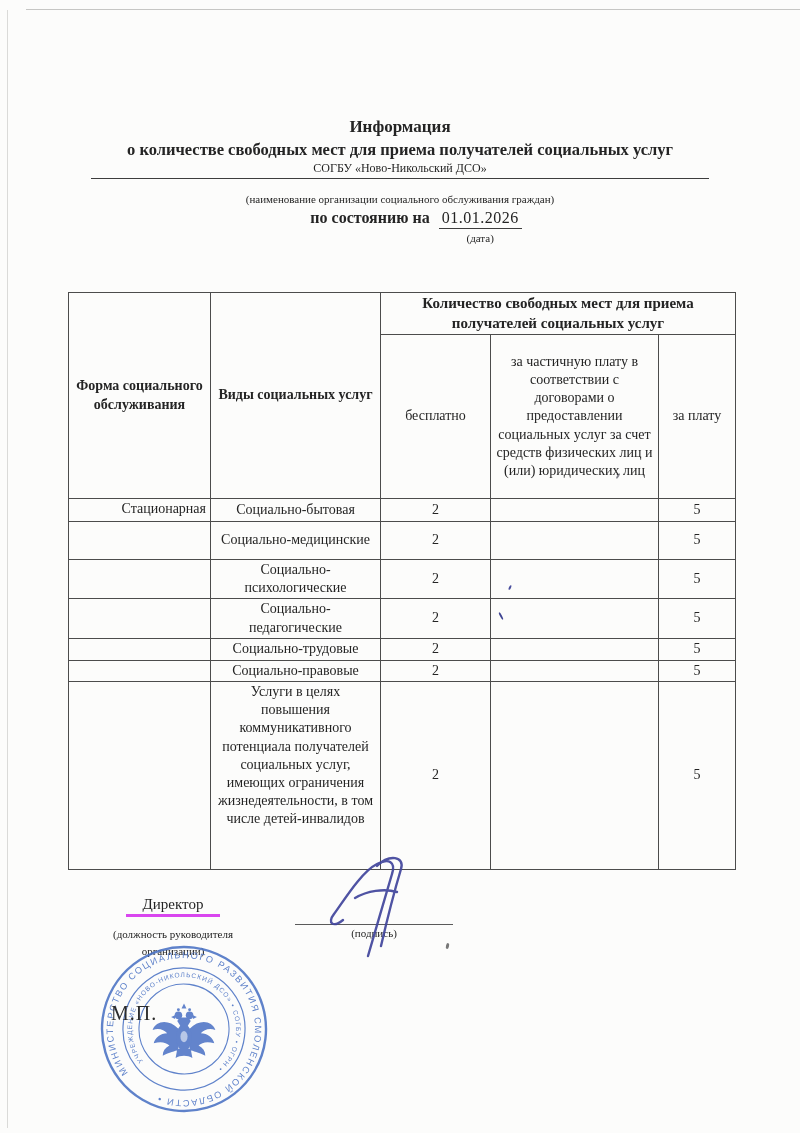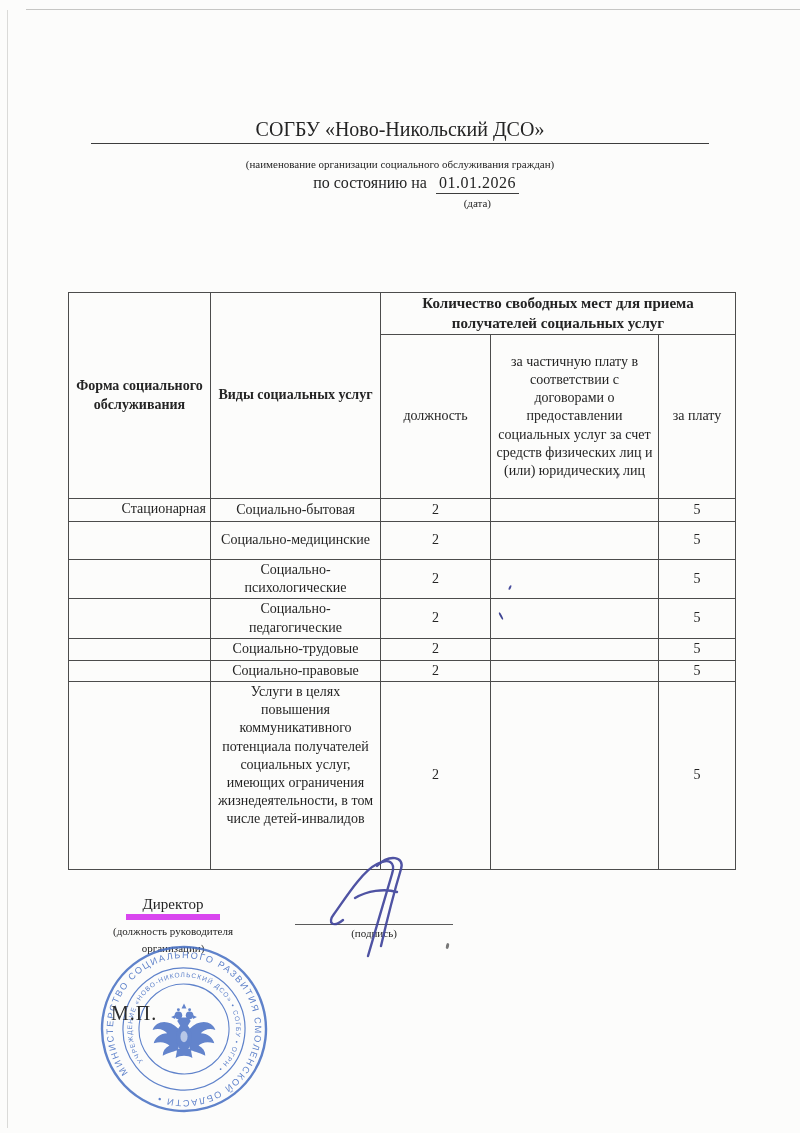--- a/index.html
+++ b/index.html
@@ -10,43 +10,43 @@
     font-family:"Liberation Serif", serif;
   }
   
   .scan-edge-top { position:absolute; top:9px; left:26px; width:774px; height:1px; background:#c6c6c4; }
   .scan-edge-left { position:absolute; top:10px; left:7px; width:1px; height:1118px; background:#dadad8; }
 
   
   .header { position:absolute; top:117px; left:0; width:800px; text-align:center; }
   .title1 { font-size:17px; font-weight:bold; }
   .title2 { font-size:16.5px; font-weight:bold; margin-top:3px; }
-  .org-line { width:618px; margin:1px auto 0; border-bottom:1.5px solid #3d3d3d; font-size:20px; padding-bottom:2px; }
+  .org-line { width:618px; margin:1px auto 0; border-bottom:1.5px solid #3d3d3d; font-size:12px; padding-bottom:2px; }
   .org-caption { margin-top:14px; font-size:11px; }
   .asof-row { margin-top:4px; font-size:16px; display:flex; justify-content:center; align-items:flex-start; transform:translateX(16px); }
-  .asof-label { font-weight:normal; margin-right:9px; white-space:nowrap; }
+  .asof-label { font-weight:bold; margin-right:9px; white-space:nowrap; }
   .asof-date-wrap { display:inline-flex; flex-direction:column; align-items:center; }
   .asof-date { border-bottom:1.5px solid #3d3d3d; padding:0 3px 1px; letter-spacing:.5px; }
   .asof-caption { font-size:11px; margin-top:3px; }
 
   
   .doc-table { position:absolute; top:292px; left:68px; width:667px; border-collapse:collapse; table-layout:fixed; font-size:14px; }
   .doc-table th, .doc-table td { border:1px solid #4c4c4c; padding:1px 4px; line-height:1.3; overflow:hidden; }
   .doc-table th { font-weight:bold; text-align:center; vertical-align:middle; }
   .doc-table .sub-th { font-weight:normal; font-size:14px; }
   .group-th { font-size:15px; }
   .cell-form { text-align:right; vertical-align:top; padding-left:5px; }
   .cell-service { text-align:center; vertical-align:middle; padding-left:6px; }
   .cell-service-top { vertical-align:top; }
   .cell-num { text-align:center; vertical-align:middle; }
 
   
   .footer-position { position:absolute; left:88px; top:896px; width:170px; text-align:center; font-size:15px; }
-  .u-line { display:inline-block; border-bottom:6px solid #d946ef; padding:0 17px 1px; }
-  .caption { font-size:11px; line-height:1.5; margin-top:3px; }
+  .u-line { display:inline-block; border-bottom:3px solid #d946ef; padding:0 17px 1px; }
+  .caption { font-size:11px; line-height:1.5; margin-top:9px; }
   .sig-area { position:absolute; left:293px; top:858px; width:166px; height:90px; }
   .sig-rule { position:absolute; top:66px; left:2px; width:158px; border-bottom:1px solid #5a5a5a; }
   .sig-caption { position:absolute; top:69px; left:2px; width:158px; text-align:center; font-size:11px; }
   .sig-svg { position:absolute; left:28px; top:-4px; z-index:2; }
   .footer-name { position:absolute; left:518px; top:896px; width:185px; text-align:center; font-size:15px; }
   .footer-name .u-line { padding:0 6px 1px; }
 
   .mp-label { position:absolute; left:111px; top:986px; font-size:20px; letter-spacing:1px; z-index:3; color:#2c2c2c;margin-top:16px; }
 
   
@@ -61,20 +61,22 @@
 </style>
 </head>
 <body>
 
 <div class="page">
 
   <div class="scan-edge-top"></div>
   <div class="scan-edge-left"></div>
 
   <div class="header">
+    <div class="title1">Информация</div>
+    <div class="title2">о количестве свободных мест для приема получателей социальных услуг</div>
     <div class="org-line">СОГБУ «Ново-Никольский ДСО»</div>
     <div class="org-caption">(наименование организации социального обслуживания граждан)</div>
     <div class="asof-row">
       <span class="asof-label">по состоянию на</span>
       <span class="asof-date-wrap">
         <span class="asof-date">01.01.2026</span>
         <span class="asof-caption">(дата)</span>
       </span>
     </div>
   </div>
@@ -87,21 +89,21 @@
         <col style="width:168px">
         <col style="width:77px">
     </colgroup>
     <tbody>
         <tr style="height:40px">
       <th rowspan="2">Форма социального обслуживания</th>
       <th rowspan="2">Виды социальных услуг</th>
       <th colspan="3" class="group-th">Количество свободных мест для приема получателей социальных услуг</th>
     </tr>
     <tr style="height:164px">
-      <th class="sub-th">должность</th>
+      <th class="sub-th">бесплатно</th>
       <th class="sub-th">за частичную плату в соответствии с договорами о предоставлении социальных услуг за счет средств физических лиц и (или) юридических лиц</th>
       <th class="sub-th">за плату</th>
     </tr>
     <tr style="height:23px">
       <td class="cell-form">Стационарная</td>
       <td class="cell-service">Социально-бытовая</td>
       <td class="cell-num">2</td>
       <td class="cell-num"></td>
       <td class="cell-num">5</td>
     </tr>

